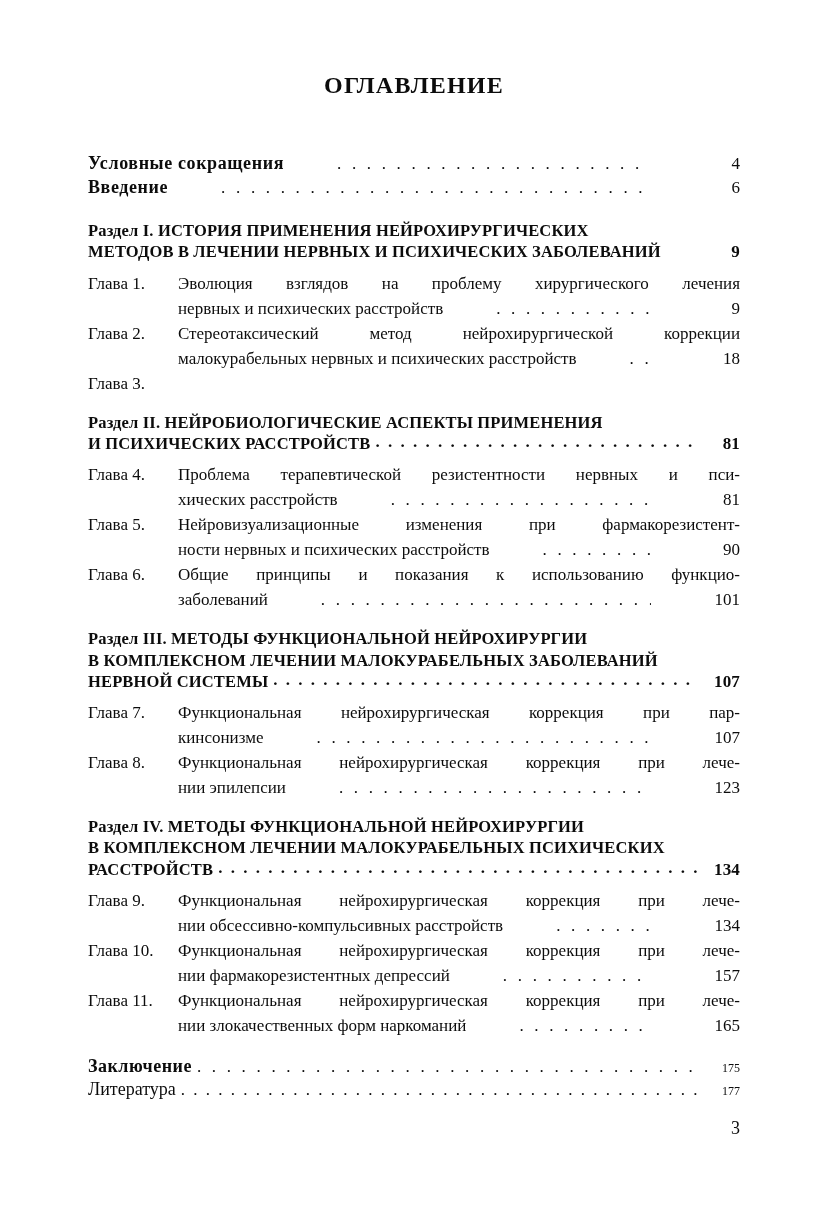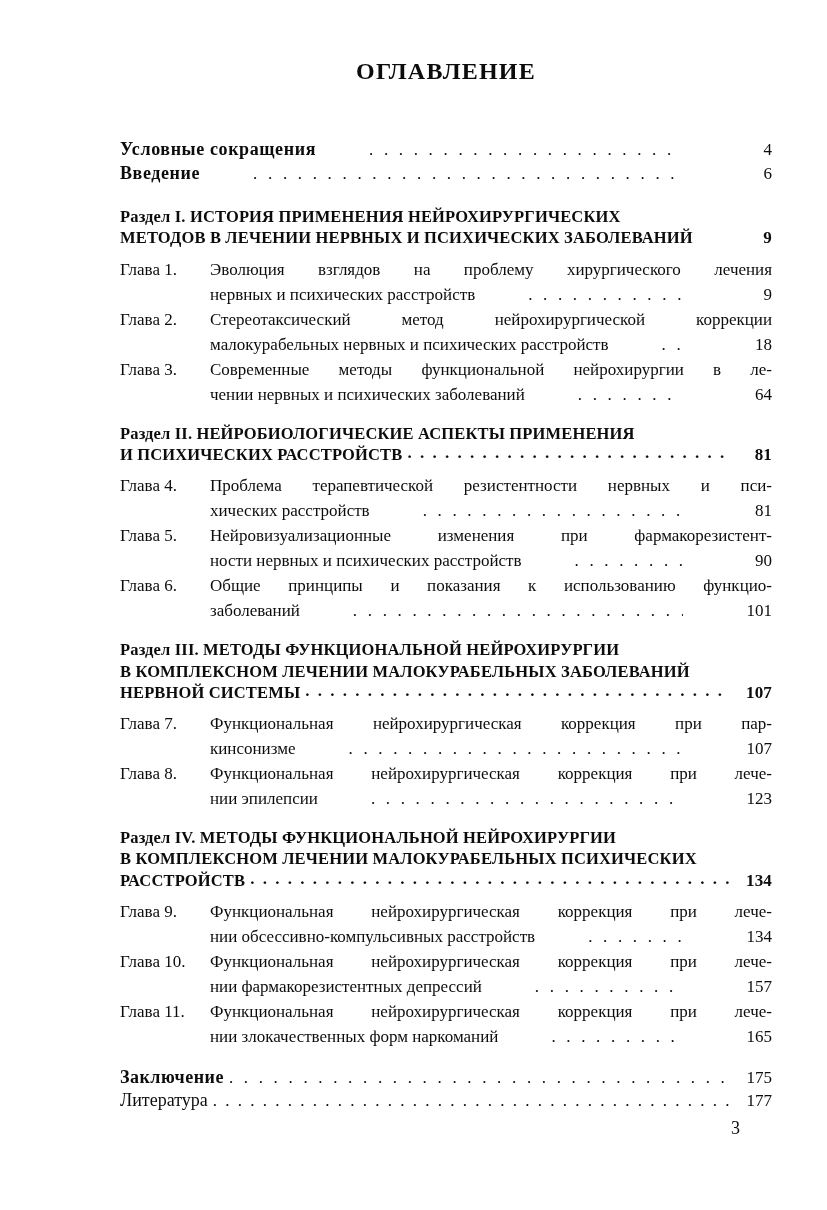--- a/index.html
+++ b/index.html
@@ -21,23 +21,22 @@
     position: absolute;
     left: 0; top: 0;
     width: 827px;
     height: 1210px;
   }
 
   
   .content {
     position: absolute;
     left: 88px;
-    top: 58px;
+    top: 72px;
     width: 652px;
-    margin-left: 32px;
   }
 
   h1.toc-title {
     font-size: 24px;
     font-weight: bold;
     text-align: center;
     letter-spacing: 1.2px;
     margin: 0 0 54px 0;
     padding: 0;
     font-family: "Liberation Serif", "DejaVu Serif", serif;
@@ -162,21 +161,21 @@
   .ch-last .pagenum { font-size: 17px; }
 
   
   .back-block { margin-top: 18px; }
   .back-entry { margin-bottom: 2px; }
   .back-entry .label {
     font-size: 18px;
     white-space: nowrap;
   }
   .back-entry.bold .label { font-weight: bold; letter-spacing: 0.5px; text-align: center; }
-  .back-entry .pagenum { font-size: 17px; }
+  .back-entry .pagenum { font-size: 12px; }
   .back-entry.bold .pagenum { font-weight: normal; }
 
   
   .folio {
     position: absolute;
     right: 87px;
     top: 1118px;
     font-size: 18px;
     width: 40px;
     text-align: right;
@@ -231,28 +230,20 @@
                 <div class="ch-line">Стереотаксический  метод  нейрохирургической  коррекции</div>
                 <div class="ch-last">
                   <span class="txt">малокурабельных нервных и психических расстройств</span>
                   <span class="leader"></span>
                   <span class="pagenum">18</span>
                 </div>
               </div>
             </div>
             <div class="chapter">
               <div class="ch-label">Глава 3.</div>
-              <div class="ch-body">
-                <div class="ch-line">Современные методы функциональной нейрохирургии в ле-</div>
-                <div class="ch-last">
-                  <span class="txt">чении нервных и психических заболеваний</span>
-                  <span class="leader"></span>
-                  <span class="pagenum">64</span>
-                </div>
-              </div>
             </div>
           </div>
         </div>
         <div class="section">
           <div class="section-head section-lines">
             <span class="section-line"><span class="rz">Раздел II.</span> <span class="cap">НЕЙРОБИОЛОГИЧЕСКИЕ АСПЕКТЫ ПРИМЕНЕНИЯ</span></span>
             <div class="section-lastline">
               <span class="cap">И ПСИХИЧЕСКИХ РАССТРОЙСТВ</span>
               <span class="leader tight"></span>
               <span class="pagenum">81</span>

